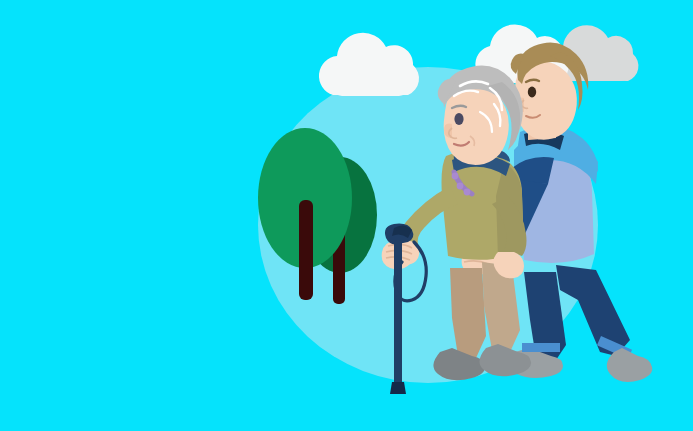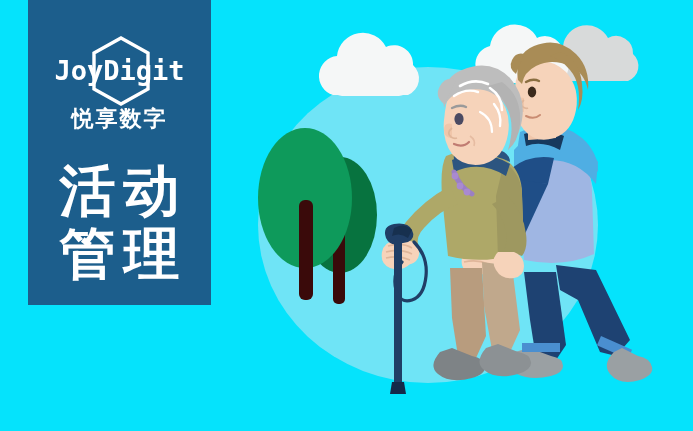--- a/index.html
+++ b/index.html
@@ -198,31 +198,14 @@
 
       <rect x="394" y="240" width="8" height="148" rx="3" fill="#203E66"></rect>
 
       <path d="M392 382 l12 0 l2 12 l-16 0 z" fill="#14294A"></path>
 
       <path d="M414 242 q14 14 12 34 q-2 20 -14 24 q-12 4 -16 -10 q-4 -16 6 -28" stroke="#203E66" stroke-width="3.2" fill="none" stroke-linecap="round"></path>
     </g>
 
   </svg>
 
-  <div class="panel">
-
-    <div class="logo-wrap">
-      <svg class="hex" viewBox="0 0 62 72">
-        <polygon points="31,3 58,18 58,54 31,69 4,54 4,18" fill="none" stroke="#FFFFFF" stroke-width="3.4"></polygon>
-      </svg>
-      <div class="logo-word">JoyDigit</div>
-    </div>
-
-    <div class="logo-cn">悦享数字</div>
-
-    <div class="title-block">
-      <div class="title-line">活动</div>
-      <div class="title-line">管理</div>
-    </div>
-
-  </div>
 
 </div>
 
 </body></html>

